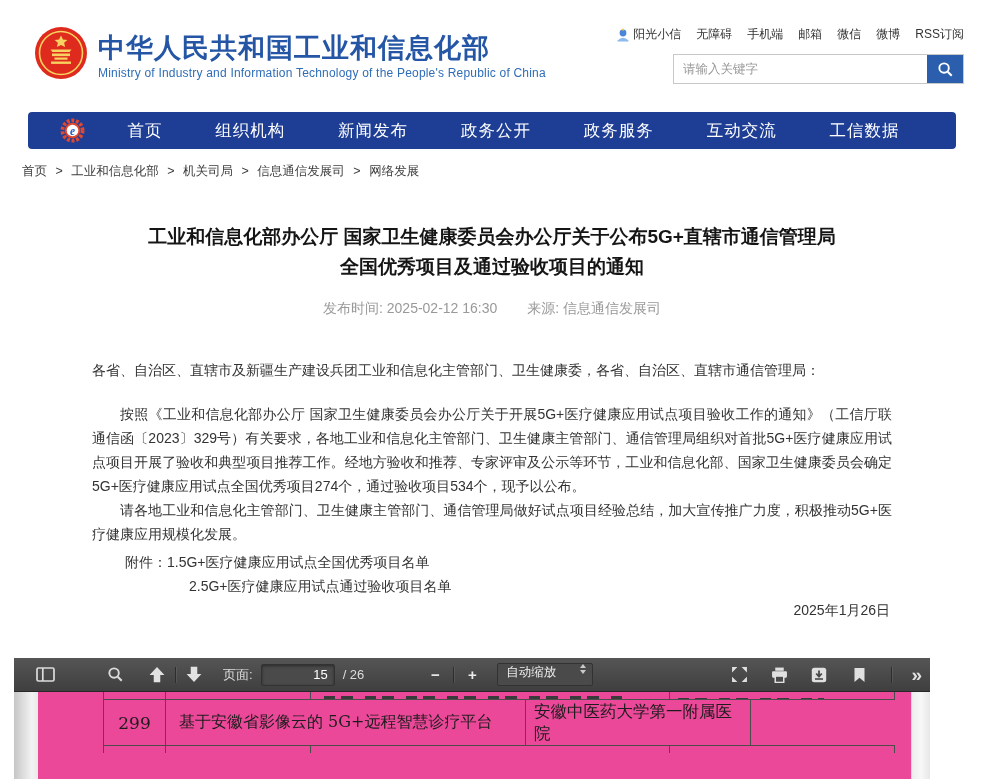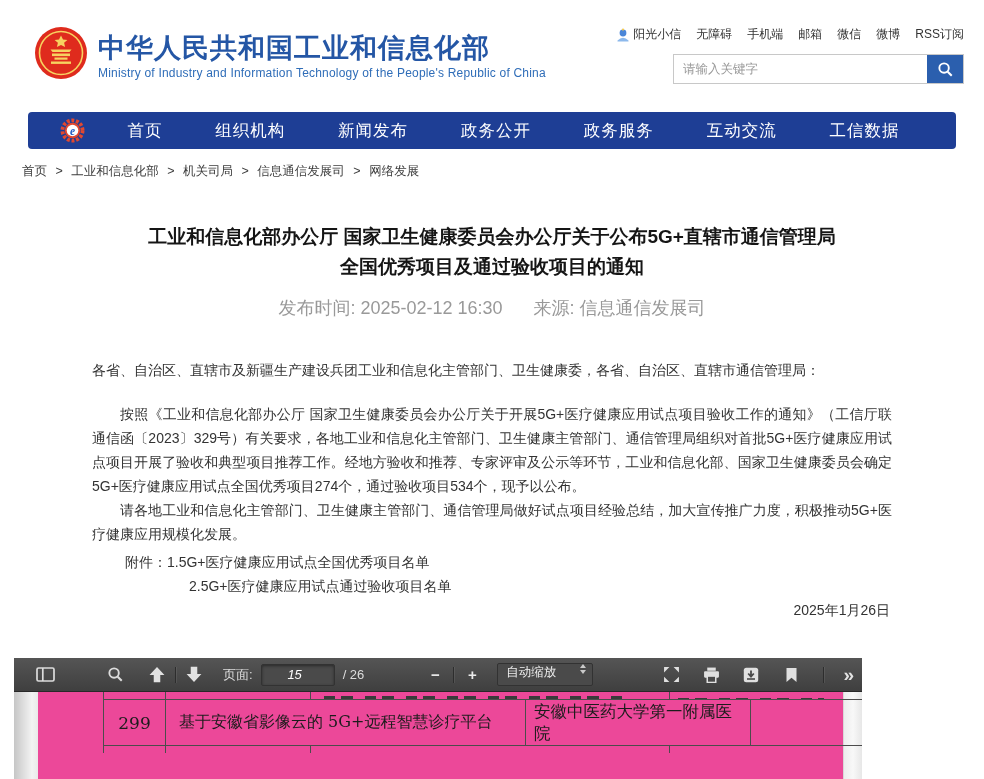--- a/index.html
+++ b/index.html
@@ -25,37 +25,37 @@
   .nav-logo { margin-left:32px; width:25px; height:25px; }
   .nav-items { flex:1; display:flex; justify-content:space-around; padding:0 30px 0 16px; font-size:16.5px; }
   .nav-item { cursor:pointer; letter-spacing:1px; }
   
   .breadcrumb { margin:14px 0 0 22px; font-size:12.5px; color:#3d3d3d; line-height:17px; }
   .crumb { cursor:pointer; }
   .crumb-sep { margin:0 5px; color:#3d3d3d; }
   
   .article { width:800px; margin:0 auto; }
   .article-title { margin-top:42px; text-align:center; font-size:19px; font-weight:bold; color:#151515; line-height:30px; }
-  .article-meta { margin-top:18px; text-align:center; font-size:18px; color:#999; line-height:17px; }
+  .article-meta { margin-top:18px; text-align:center; font-size:14px; color:#999; line-height:17px; }
   .meta-right { margin-left:26px; }
   .article-body { margin-top:41px; font-size:14px; line-height:24px; text-align:justify; color:#333; }
   .article-body p { margin:0; }
   .p-first { margin-bottom:20px !important; }
   .ind { text-indent:2em; }
   .attachments { margin-top:4px; margin-left:33px; }
   .att-line2 { margin-left:64px; }
   .signature { text-align:right; white-space:pre; }
   .sig-date { text-align:right; padding-right:2px; }
   
-  .pdf-viewer { position:absolute; left:14px; top:658px; width:848px; height:121px; overflow:hidden; background:#fff; }
+  .pdf-viewer { position:absolute; left:14px; top:658px; width:916px; height:121px; overflow:hidden; background:#fff; }
   .pdf-toolbar { position:relative; height:34px; background:linear-gradient(#555,#3f3f3f); border-bottom:1px solid #282828; display:flex; align-items:center; color:#d9d9d9; }
   .tb-btn { height:26px; min-width:26px; display:flex; align-items:center; justify-content:center; cursor:pointer; border-radius:2px; }
   .tb-sep { width:1px; height:16px; background:#2d2d2d; box-shadow:1px 0 0 rgba(255,255,255,.08); margin:0 5px; }
   .tb-label { font-size:13px; color:#dcdcdc; }
-  .page-input { width:74px; height:22px; margin-left:8px; background:#4a4a4a; border:1px solid #323232; box-shadow:inset 0 1px 3px rgba(0,0,0,.45); color:#fff; font-size:13px; text-align:center; padding-right:6px; border-radius:2px; outline:none; font-family:"Liberation Sans",sans-serif;font-style:italic; }
+  .page-input { width:74px; height:22px; margin-left:8px; background:#4a4a4a; border:1px solid #323232; box-shadow:inset 0 1px 3px rgba(0,0,0,.45); color:#fff; font-size:13px; text-align:right; padding-right:6px; border-radius:2px; outline:none; font-family:"Liberation Sans",sans-serif; }
   .page-count { font-size:13px; margin-left:8px; color:#dcdcdc; }
   .zoom-text { font-size:15px; font-weight:bold; color:#ececec; width:26px; text-align:center; cursor:pointer; }
   .zoom-select { margin-left:12px; width:96px; height:23px; background:#4a4a4a; border:1px solid #323232; border-radius:2px; display:flex; align-items:flex-start; justify-content:space-between; padding:0 6px 0 8px; font-size:12.5px; color:#eee; cursor:pointer; }
   .spinner { display:flex; flex-direction:column; gap:2px; }
   .tri-up { width:0; height:0; border-left:3.5px solid transparent; border-right:3.5px solid transparent; border-bottom:4px solid #c9c9c9; }
   .tri-down { width:0; height:0; border-left:3.5px solid transparent; border-right:3.5px solid transparent; border-top:4px solid #c9c9c9; }
   .tb-right { margin-left:auto; display:flex; align-items:center; gap:14px; margin-right:8px; }
   .chevrons { font-size:19px; font-weight:bold; color:#e3e3e3; cursor:pointer; line-height:1; }
   .pdf-content { position:absolute; top:34px; left:0; right:0; bottom:0; background:#fff; }
   .gutter-left { position:absolute; left:0; top:0; bottom:0; width:24px; background:linear-gradient(90deg,#c6c6c6,#f3f3f3 75%,#e9e9e9); }

